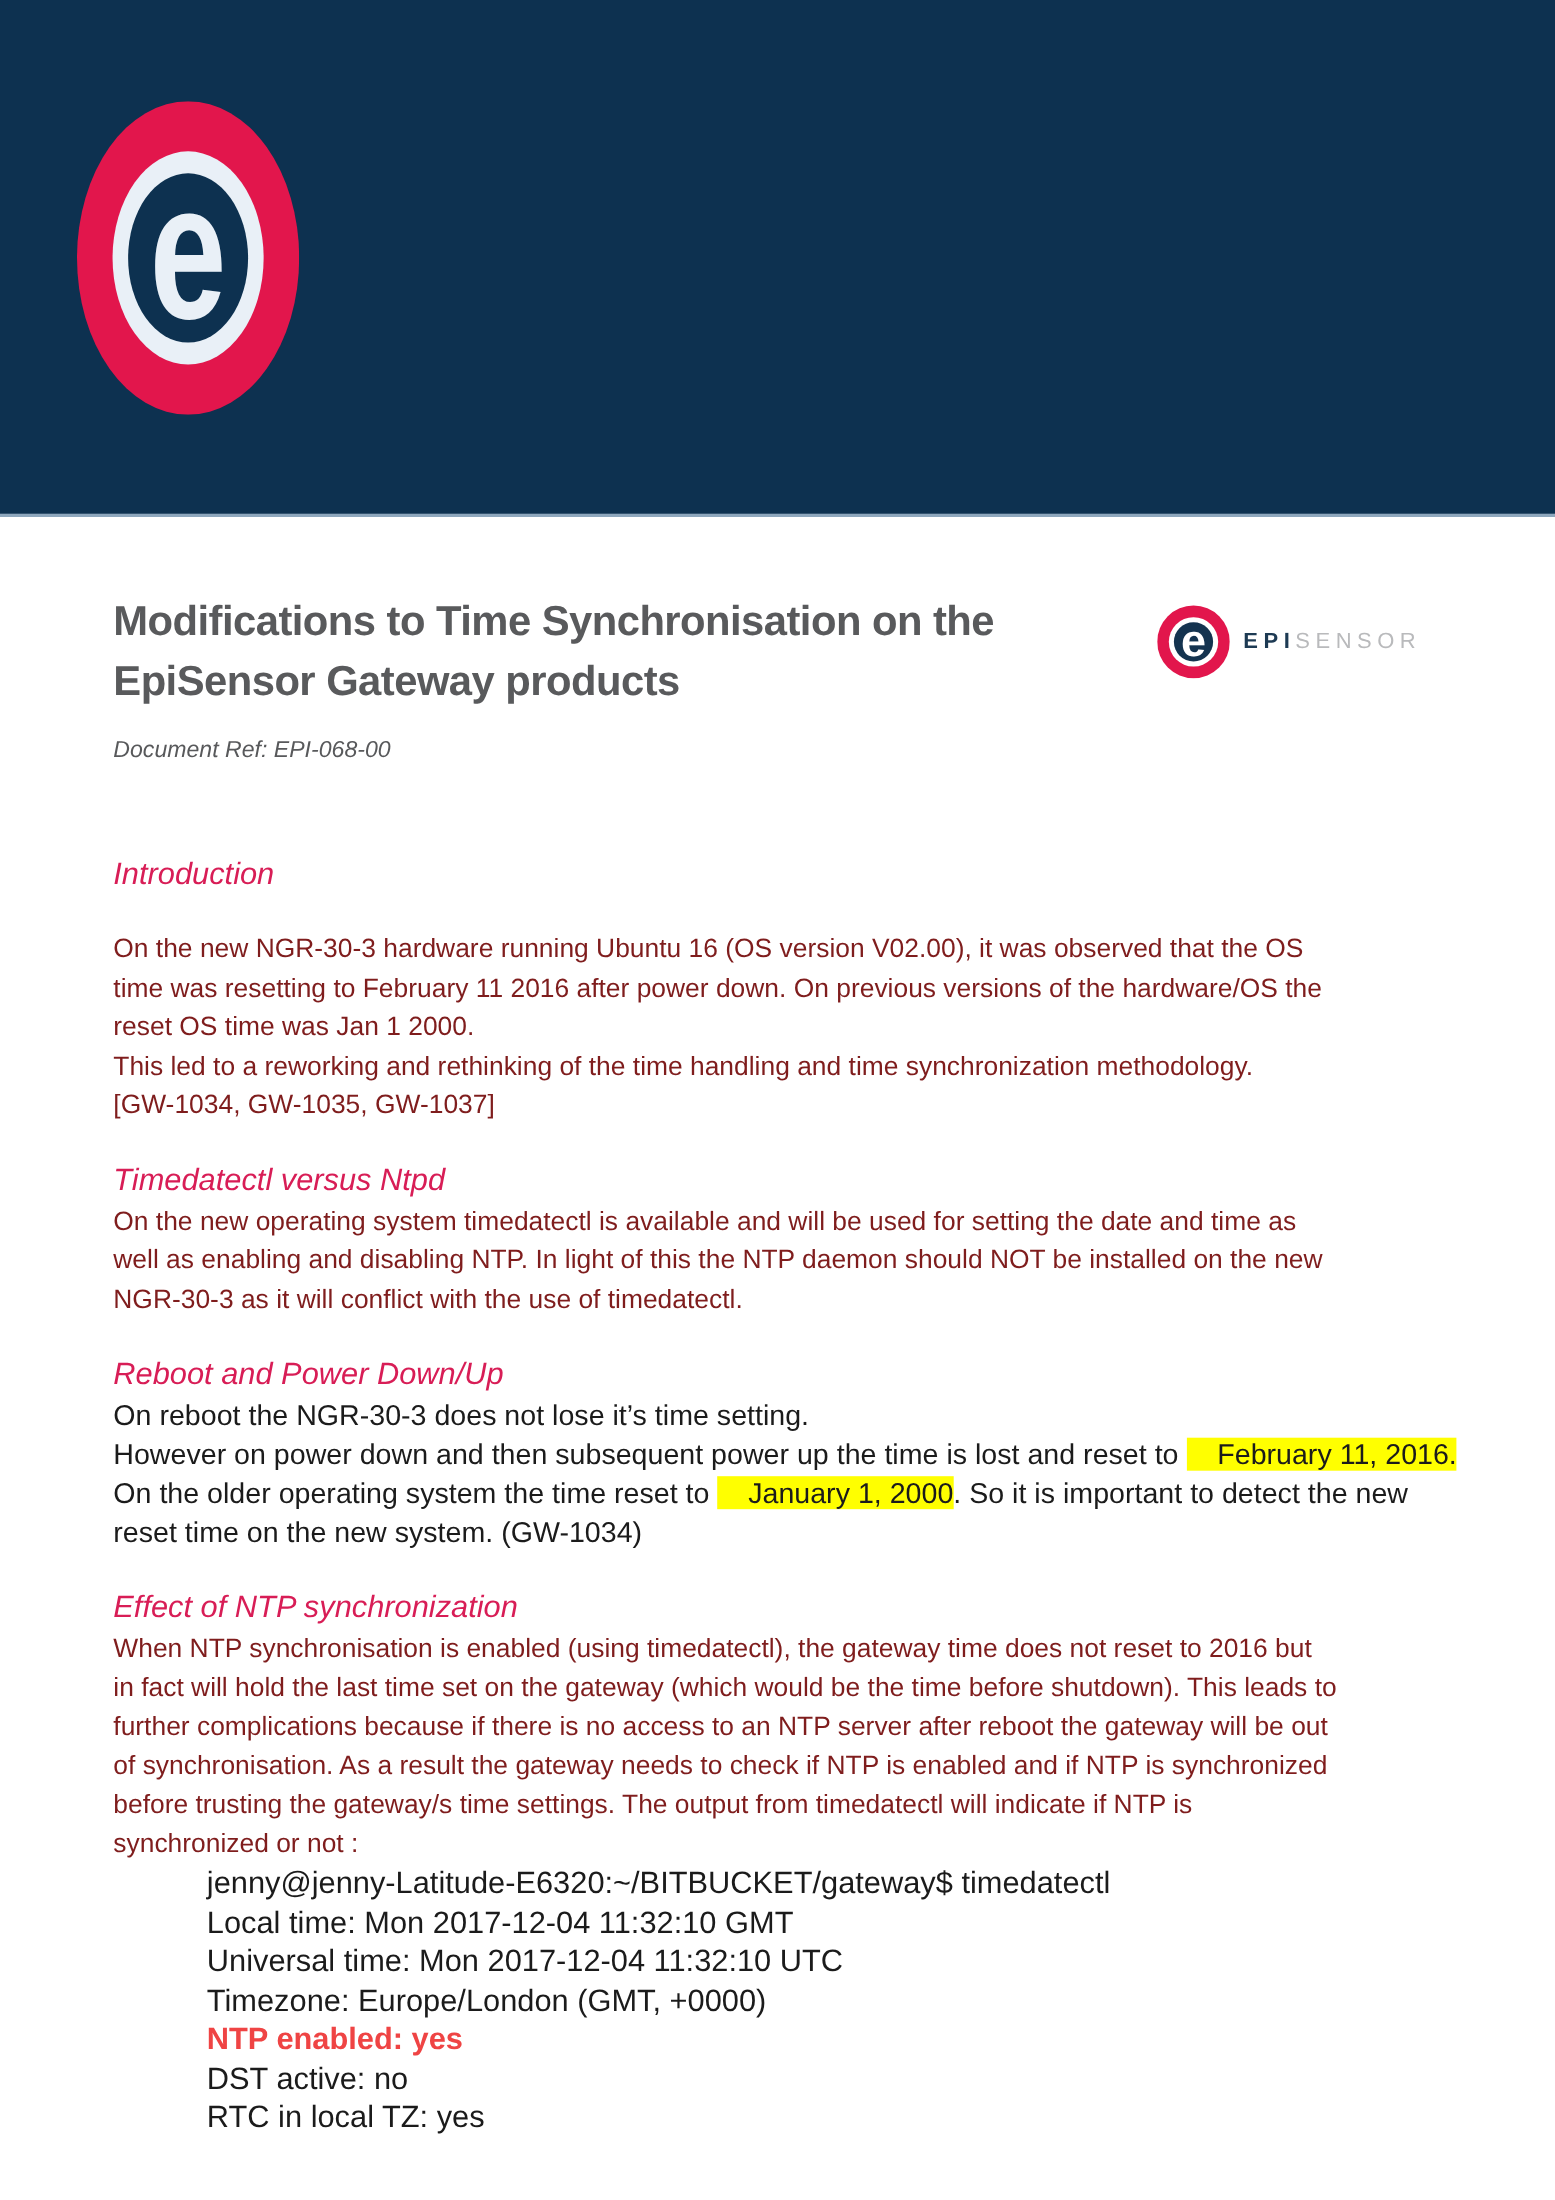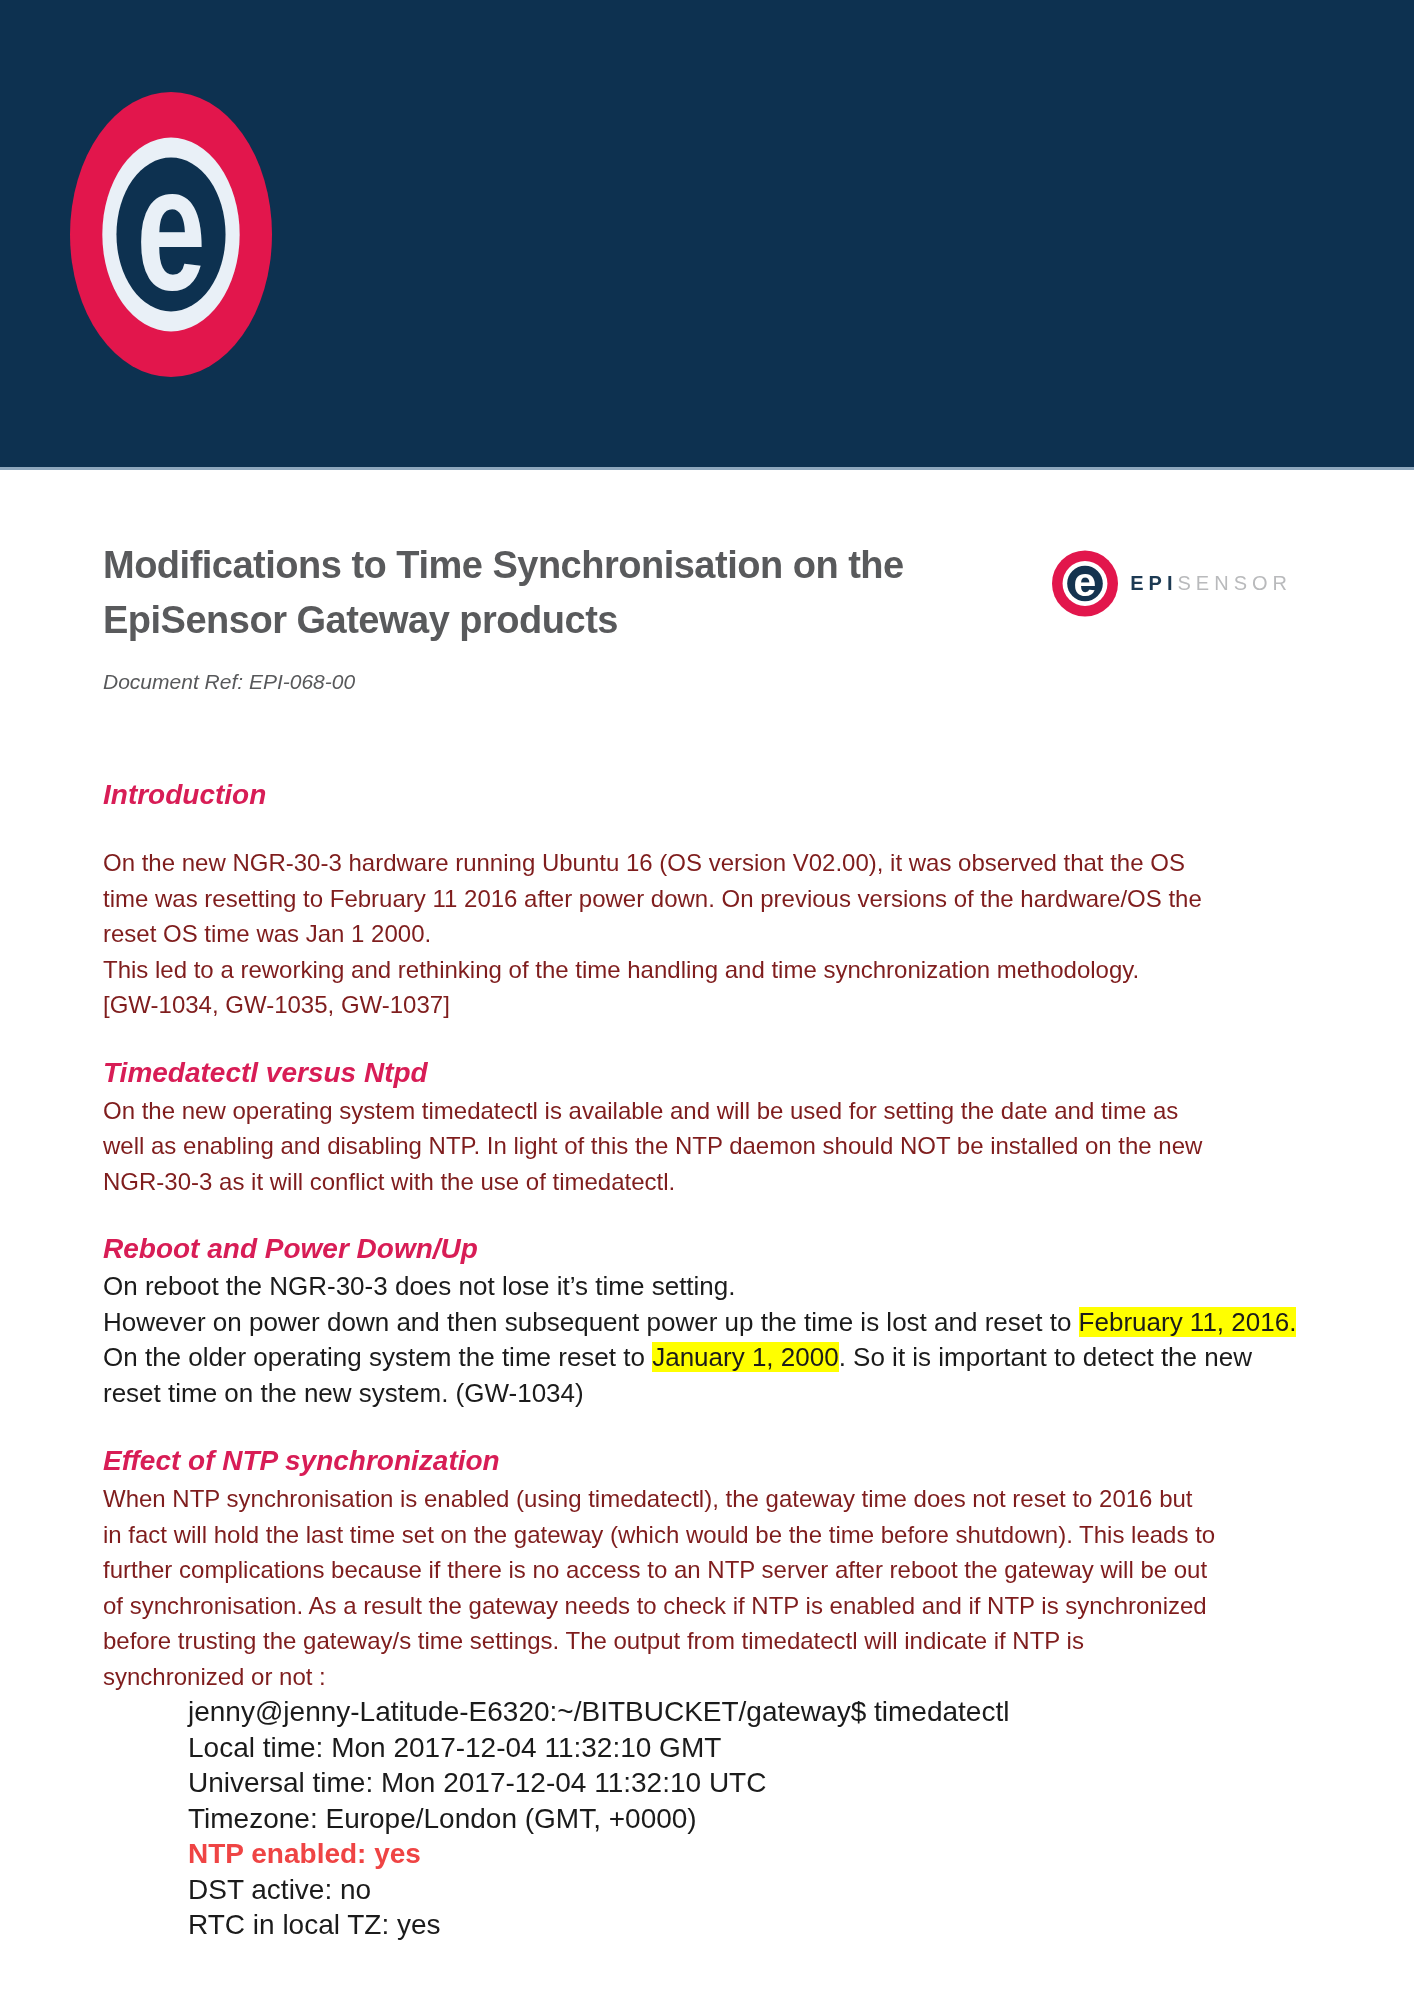--- a/index.html
+++ b/index.html
@@ -31,35 +31,35 @@
   }
   .brand{display:flex;align-items:center;flex:0 0 auto;margin-top:12px;margin-right:34px;}
   .brand svg{width:66px;height:67px;display:block;}
   .brand-text{margin-left:12px;font-size:20px;letter-spacing:5px;white-space:nowrap;}
   .brand-epi{color:#1d3a53;font-weight:700;}
   .brand-sensor{color:#b9babc;font-weight:400;}
 
   .doc-ref{margin-top:22px;font-size:21px;font-style:italic;color:#58595b;}
 
   .section-heading{
-    margin:0;font-size:28px;line-height:34px;font-weight:700;font-style:italic;
+    margin:0;font-size:28px;line-height:34px;font-weight:400;font-style:italic;
     color:#d81d56;
   }
   .mt-first{margin-top:84px;}
   .mt-sec{margin-top:33px;}
   .para{
     margin:0;font-size:24px;line-height:35.5px;color:#7f1d1d;
     white-space:pre-line;
   }
   .para-gap{margin-top:33px;}   
   .para-tight{margin-top:3px;}  
 
   .rich-para{margin-top:3px;font-size:26px;line-height:35.5px;color:#1b1b1b;}
   .rich-para .line{min-height:35.5px;}
-  .hl{background:#ffff00;}
+  .hl{background:#ffff00;padding-left:28px;}
   .alert{color:#ef4444;font-weight:700;}
 
   .terminal{margin-top:0;padding-left:85px;font-size:28px;line-height:35.5px;color:#1b1b1b;}
   .terminal .line{min-height:35.5px;}
 </style>
 </head>
 <body>
 
 <div class="page">
 

